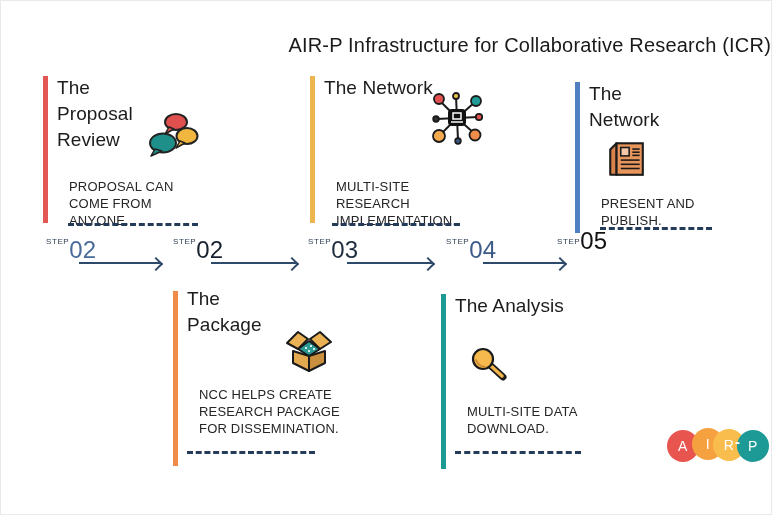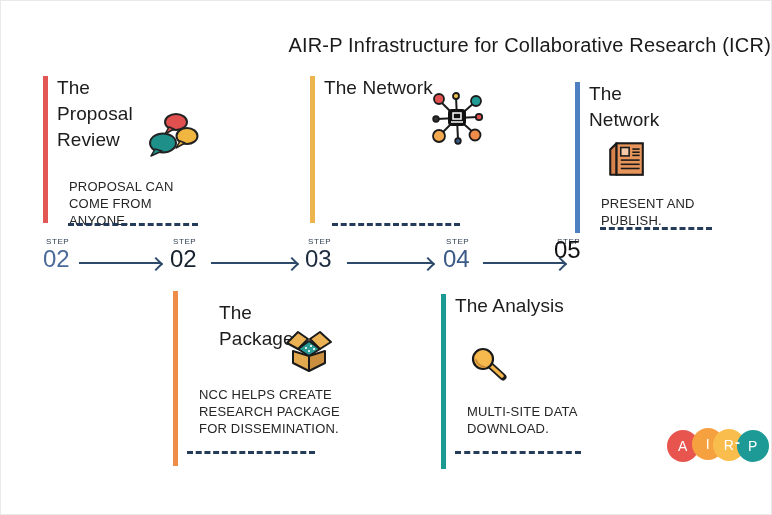--- a/index.html
+++ b/index.html
@@ -27,21 +27,21 @@
 
   
   #sec1 .bar{left:42px;top:75px;height:147px;}
   #sec1 h2{left:56px;top:74px;width:86px;}
   #sec1 .icon{left:146px;top:110px;}
   #sec1 p{left:56px;top:166px;width:120px;}
   #sec1 .dash{left:67px;top:222px;width:130px;}
 
   
   #sec2 .bar{left:172px;top:290px;height:175px;}
-  #sec2 h2{left:186px;top:299px;width:90px;margin-left:32px;}
+  #sec2 h2{left:186px;top:285px;width:90px;}
   #sec2 .icon{left:284px;top:328px;}
   #sec2 p{left:186px;top:374px;width:145px;}
   #sec2 .dash{left:186px;top:450px;width:128px;}
 
   
   #sec3 .bar{left:309px;top:75px;height:147px;}
   #sec3 h2{left:323px;top:74px;width:170px;}
   #sec3 .icon{left:426px;top:90px;}
   #sec3 p{left:323px;top:166px;width:140px;}
   #sec3 .dash{left:331px;top:222px;width:128px;}
@@ -54,21 +54,21 @@
   #sec4 .dash{left:454px;top:450px;width:126px;}
 
   
   #sec5 .bar{left:574px;top:81px;height:151px;}
   #sec5 h2{left:588px;top:80px;width:80px;}
   #sec5 .icon{left:604px;top:136px;}
   #sec5 p{left:588px;top:183px;width:115px;}
   #sec5 .dash{left:599px;top:226px;width:112px;}
 
   
-  .step{position:absolute;top:236px;display:flex;flex-direction:column;}
+  .step{position:absolute;top:236px;display:flex;flex-direction:row;}
   .step-label{font-size:8px;letter-spacing:.6px;color:#2b3c52;margin-left:3px;}
   .step-num{font-size:24px;line-height:1.05;font-weight:400;position:relative;z-index:2;}
   #step1{left:42px;} #step2{left:169px;} #step3{left:304px;} #step4{left:442px;} #step5{left:553px;}
   #step5 .step-num{margin-top:-9px;}
   .arrow{position:absolute;top:261px;height:2px;background:#2e4a6b;}
   .arrow::after{
     content:"";position:absolute;right:0;top:-3.5px;width:8px;height:8px;
     border-top:2px solid #2e4a6b;border-right:2px solid #2e4a6b;
     transform:rotate(45deg);transform-origin:center;
   }
@@ -137,20 +137,21 @@
           <circle cx="29" cy="5" r="3" fill="#f0c04a"></circle>
           <circle cx="49" cy="10" r="5" fill="#1f9a94"></circle>
           <circle cx="52" cy="26" r="3.2" fill="#e05150"></circle>
           <circle cx="48" cy="44" r="5.5" fill="#ef8c4a"></circle>
           <circle cx="31" cy="50" r="2.8" fill="#3b5a88"></circle>
           <circle cx="12" cy="45" r="6" fill="#f3a94f"></circle>
           <circle cx="9" cy="28" r="2.8" fill="#333"></circle>
         </g>
       </svg>
     </span>
+    <p>MULTI-SITE RESEARCH IMPLEMENTATION.</p>
     <span class="dash"></span>
   </div>
 
   <div class="sec" id="sec5">
     <span class="bar" style="background-color: rgb(78, 127, 193);"></span>
     <h2>The Network</h2>
     <span class="icon">
       <svg width="42" height="42" viewBox="0 0 40 40">
         <path d="M11 6 L5 12 L5 36 L11 36 Z" fill="#d9824b" stroke="#1a1a1a" stroke-width="2" stroke-linejoin="round"></path>
         <rect x="11" y="6" width="25" height="30" fill="#e8955c" stroke="#1a1a1a" stroke-width="2"></rect>

